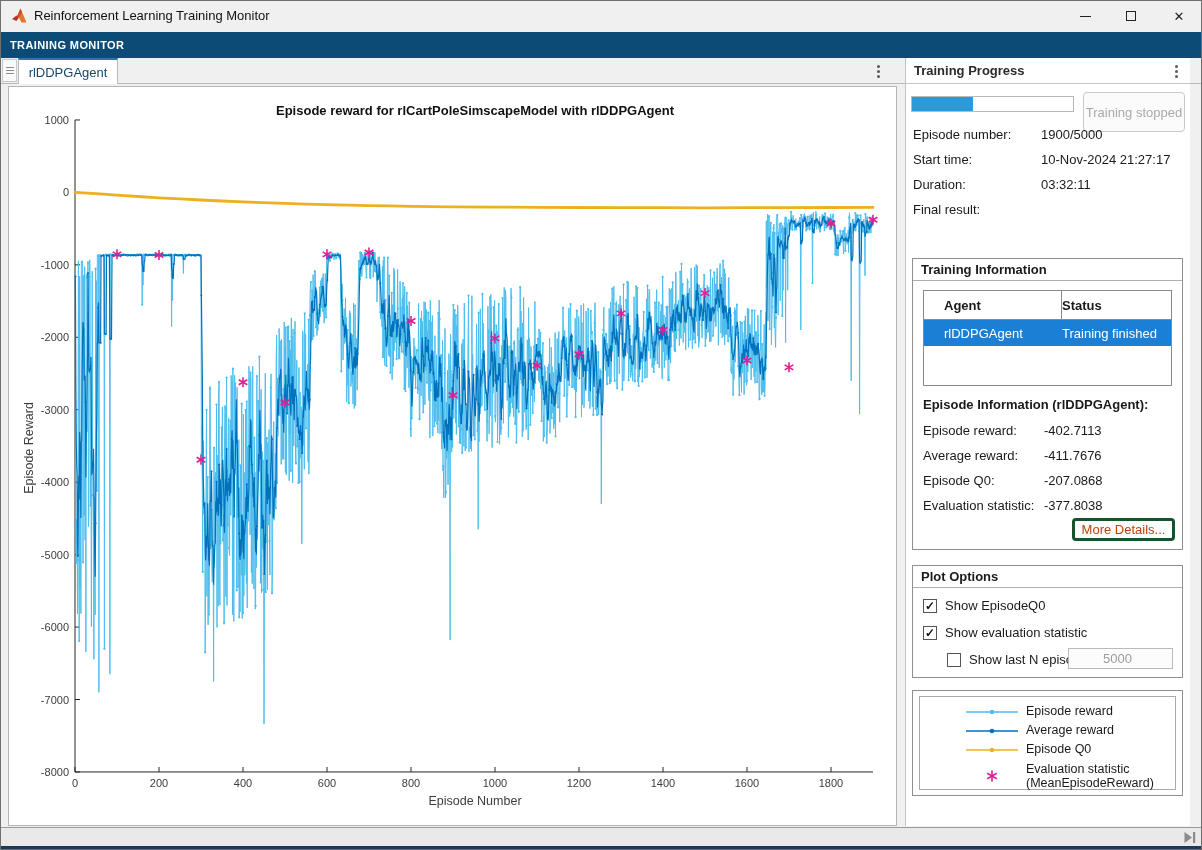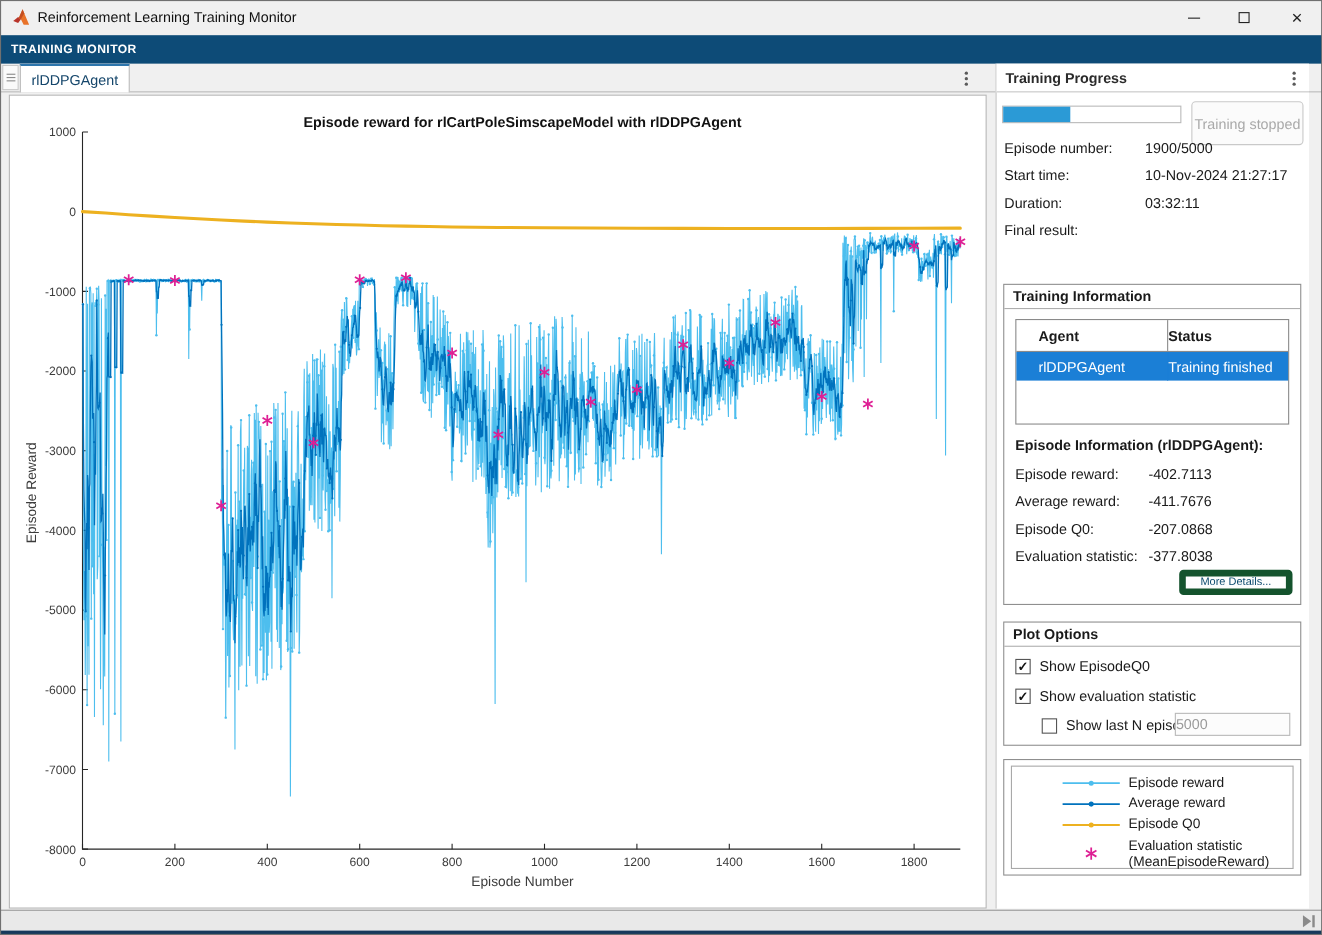--- a/index.html
+++ b/index.html
@@ -66,28 +66,28 @@
   .ti-table { position:absolute; left:10px; top:31px; width:249px; height:96px; border:1px solid #8a8a8a; background:#fff; }
   .ti-hrow { display:flex; height:29px; border-bottom:1px solid #8a8a8a; font-weight:bold; align-items:center; }
   .ti-row { display:flex; height:26px; align-items:center; }
   .ti-row.selected { background:#1b7fd6; color:#fff; }
   .ti-c1 { width:125px; padding-left:8px; flex:none;margin-left:12px; }
   .ti-c2 { flex:1; padding-left:0; border-left:1px solid #8a8a8a; align-self:stretch; display:flex; align-items:center; }
   .ei-title { position:absolute; left:10px; top:138px; font-weight:bold; }
   .ei-row { position:absolute; left:10px; width:252px; display:flex; }
   .ei-row .lbl { width:121px; flex:none; }
   .more-btn { position:absolute; left:159px; top:259px; width:103px; height:23px; background:#fdfdfd;
-              border:6px solid #14532d; border-radius:4px; font-size:10px; color:#0c4a6e;
+              border:3px solid #14532d; border-radius:4px; font-size:13px; color:#c2410c;
               display:flex; align-items:center; justify-content:center; }
 
   .po-row { position:absolute; left:10px; display:flex; align-items:center; }
   .cb-box { width:14px; height:14px; border:1px solid #555; background:#fff; margin-right:8px; flex:none;
             display:flex; align-items:center; justify-content:center; font-size:12px; font-weight:bold; color:#111; line-height:1; }
   .n-input { position:absolute; left:155px; top:82px; width:105px; height:21px; border:1px solid #b9b9b9;
-             background:#fcfcfc; color:#9b9b9b; text-align:left; padding-right:6px; font-size:13px;
+             background:#fcfcfc; color:#9b9b9b; text-align:center; padding-right:6px; font-size:13px;
              font-family:"Liberation Sans",sans-serif; }
   .legend-box { position:absolute; left:6px; top:5px; width:257px; height:94px; border:1px solid #a9a9a9; padding-top:5px; }
   .lg-row { display:flex; align-items:center; padding-left:44px; height:19px; }
   .lg-row.tall { height:34px; align-items:center; }
   .lg-label { font-size:12.5px; margin-left:6px; white-space:pre-line; line-height:1.15; }
 
   
   .status-strip { position:absolute; left:0; top:827px; width:1202px; height:19px; background:#e9e9e9; border-top:1px solid #9a9a9a; }
   .skip-btn { position:absolute; right:5px; top:3px; width:14px; height:13px; }
   .bottom-edge { position:absolute; left:0; top:846px; width:1202px; height:4px; background:#17395c; }

